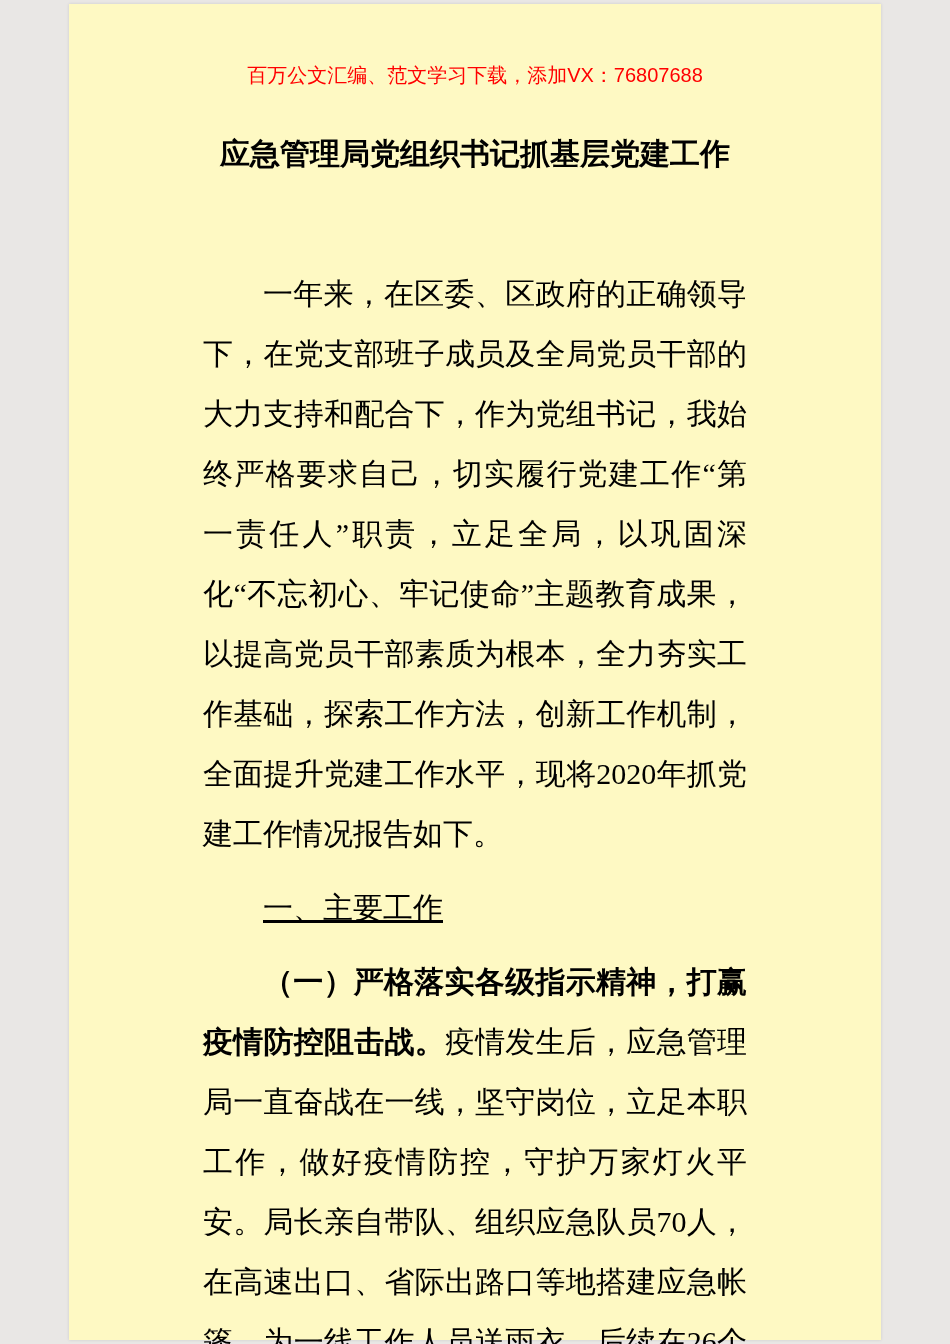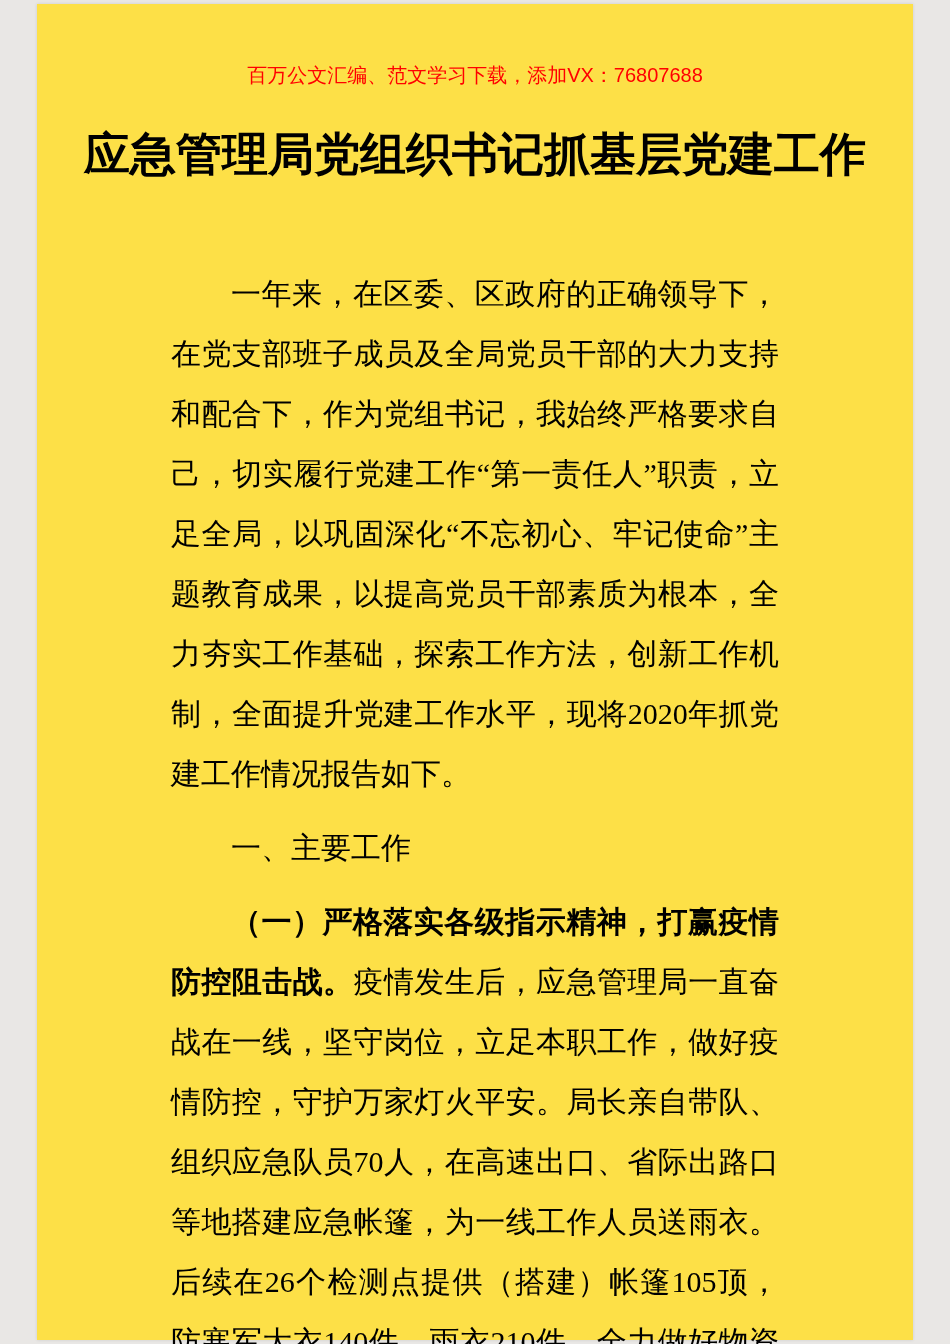--- a/index.html
+++ b/index.html
@@ -5,61 +5,62 @@
   html, body {
     margin: 0;
     padding: 0;
     width: 950px;
     height: 1344px;
     overflow: hidden;
     background: #e9e7e5;
     font-family: "Liberation Serif", "DejaVu Serif", serif;
   }
   .page {
-    width: 876px;
+    width: 812px;
     height: 1336px;
     margin: 4px auto;
-    background: #fde047;
+    background: #fef9c3;
     box-sizing: border-box;
     padding-top: 58px;
     box-shadow: 0 0 3px rgba(0,0,0,0.12);
   }
   .watermark {
     text-align: center;
     font-size: 20px;
     line-height: 26px;
     font-family: "Liberation Sans", "DejaVu Sans", sans-serif;
     font-weight: 400;
   }
   .title {
     margin-top: 34px;
     text-align: center;
     font-family: "Liberation Sans", "DejaVu Sans", sans-serif;
     font-weight: 700;
-    font-size: 46px;
+    font-size: 30px;
     line-height: 64px;
     color: #000000;
   }
   .title-line {
     display: block;
   }
   .doc-body {
     margin-top: 78px;
     padding: 0 134px;
     font-size: 30px;
     line-height: 60px;
     color: #000000;
     text-align: justify;
   }
   .para {
     margin: 0;
     text-indent: 2em;
   }
   .section-heading {
     margin: 14px 0;
+    text-decoration: underline;
   }
   .para strong {
     font-weight: 700;
   }
 </style>
 </head>
 <body>
 
 <div class="page">
 

